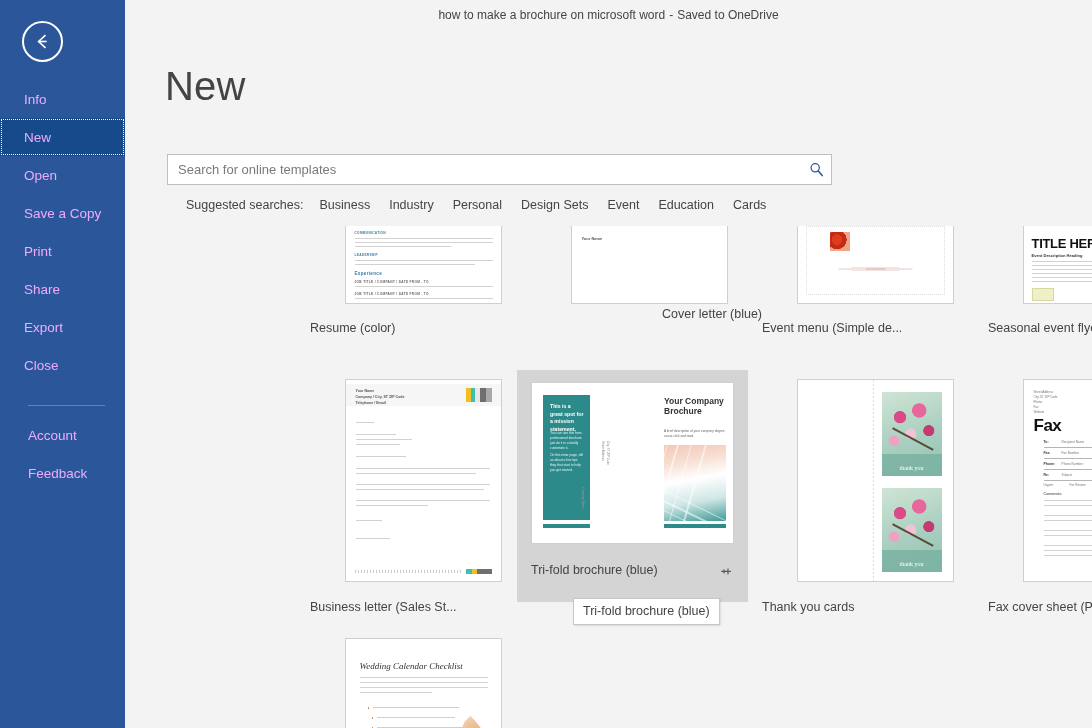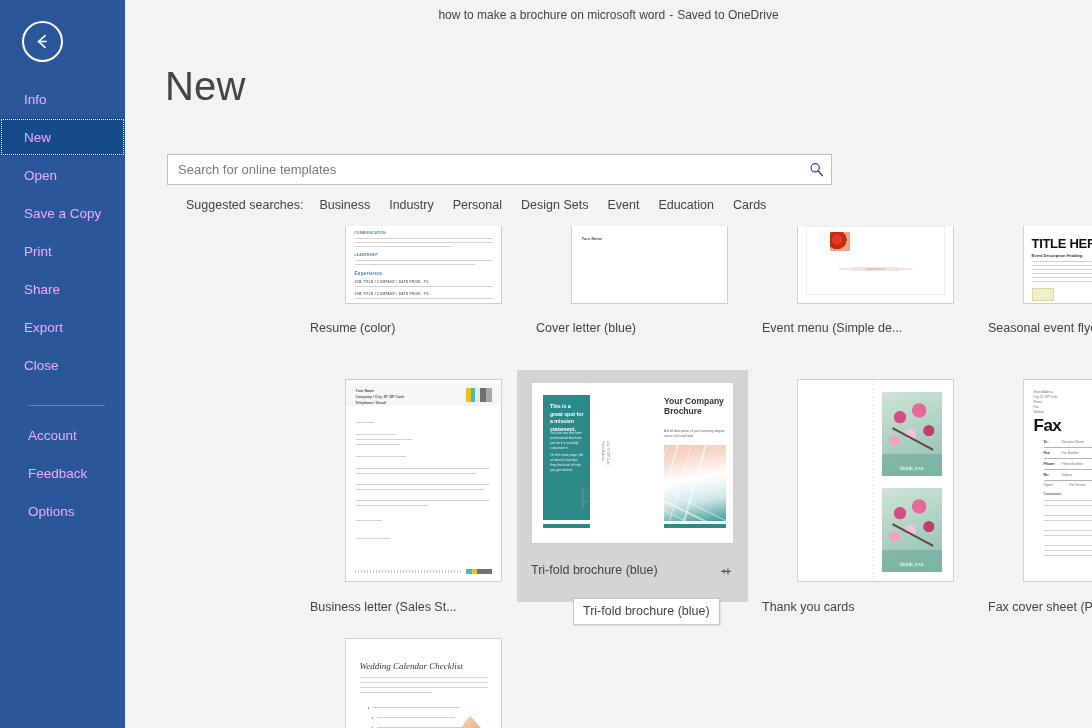--- a/index.html
+++ b/index.html
@@ -229,23 +229,20 @@
     </div>
 
     <div class="nav-bottom">
       <div class="nav-sep"></div>
       <div class="nav-item">
           <span>Account</span>
         </div>
       <div class="nav-item">
           <span>Feedback</span>
         </div>
-      <div class="nav-item">
-          <span>Options</span>
-        </div>
     </div>
   </div>
 
   <div class="titlebar">
     <span>how to make a brochure on microsoft word</span>
     <span class="sep">-</span>
     <span>Saved to OneDrive</span>
   </div>
 
   <div class="main">
@@ -300,21 +297,21 @@
       </div>
 
       <div class="tpl" style="left:381px;top:0;">
         <div class="thumb-wrap" style="height:78px;align-items:flex-end;">
           <div class="thumb" style="width:157px;height:78px;border-top:0;">
             <div class="doc">
               <div class="cl-name">Your Name</div>
             </div>
           </div>
         </div>
-        <div class="tpl-label" style="margin-top:14px;height:20px;">
+        <div class="tpl-label" style="height:20px;text-align:right;">
           <span class="txt">Cover letter (blue)</span>
         </div>
       </div>
 
       <div class="tpl" style="left:607px;top:0;">
         <div class="thumb-wrap" style="height:78px;align-items:flex-end;">
           <div class="thumb" style="width:157px;height:78px;border-top:0;">
             <div class="doc">
               <div class="em-dash" style="left:8px;top:0;right:8px;bottom:8px;"></div>
               <div class="em-img"></div>

